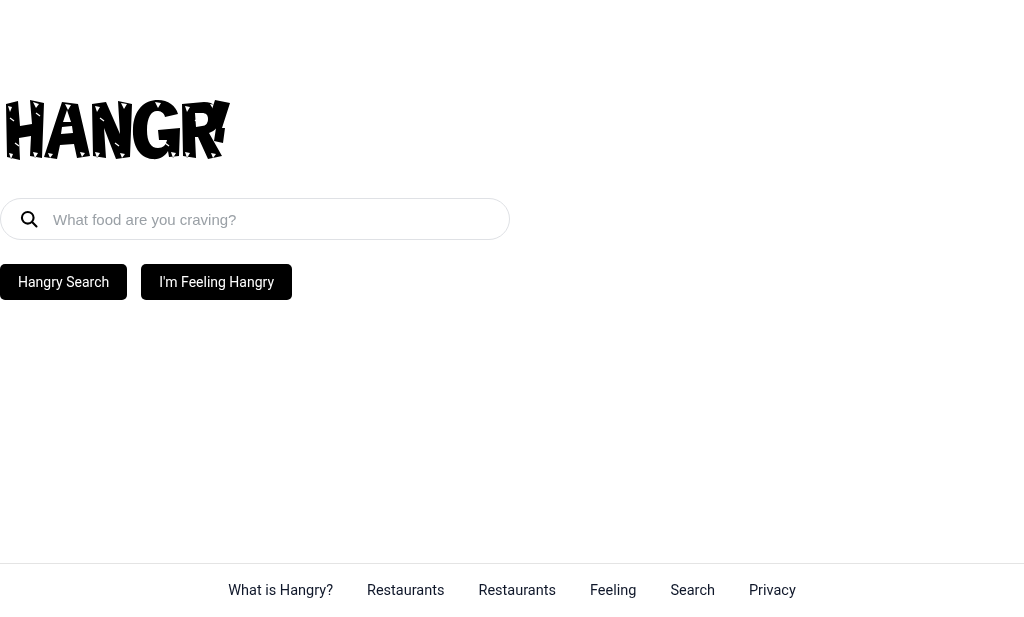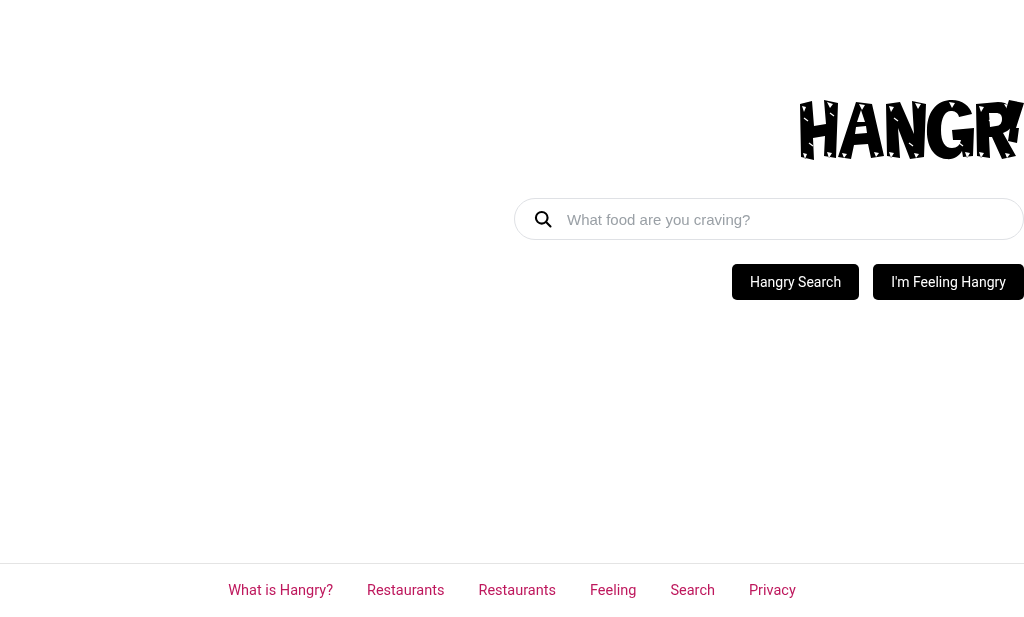--- a/index.html
+++ b/index.html
@@ -13,23 +13,22 @@
       height: 617px;
       background: #fff;
       display: flex;
       flex-direction: column;
       position: relative;
     }
     .main-content {
       flex: 1;
       display: flex;
       flex-direction: column;
-      align-items: flex-end;
+      align-items: flex-start;
       padding-top: 98px;
-      padding-left: 24px;
     }
     .logo {
       margin-bottom: 30px;
       height: 70px;
       display: flex;
       align-items: center;
       justify-content: center;
     }
     .logo svg {
       display: block;
@@ -57,42 +56,41 @@
       font-size: 15px;
       color: #333;
       background: transparent;
     }
     .search-input::placeholder {
       color: #9aa0a6;
     }
     .button-row {
       display: flex;
       gap: 14px;
-      margin-left: 31px;
     }
     .action-button {
       background: #000;
       color: #fff;
       border: none;
       border-radius: 5px;
       padding: 10px 18px;
       font-size: 14px;
       cursor: pointer;
       font-family: inherit;
     }
     .footer {
       border-top: 1px solid #e4e4e4;
       height: 54px;
       display: flex;
       align-items: center;
       justify-content: center;
       gap: 34px;
     }
     .footer-link {
-      color: #be185d;
+      color: #0f172a;
       font-size: 14.5px;
       text-decoration: none;
       cursor: pointer;
     }
   </style>
 </head>
 <body>
 
 <div class="main-content">
   <div class="logo">

